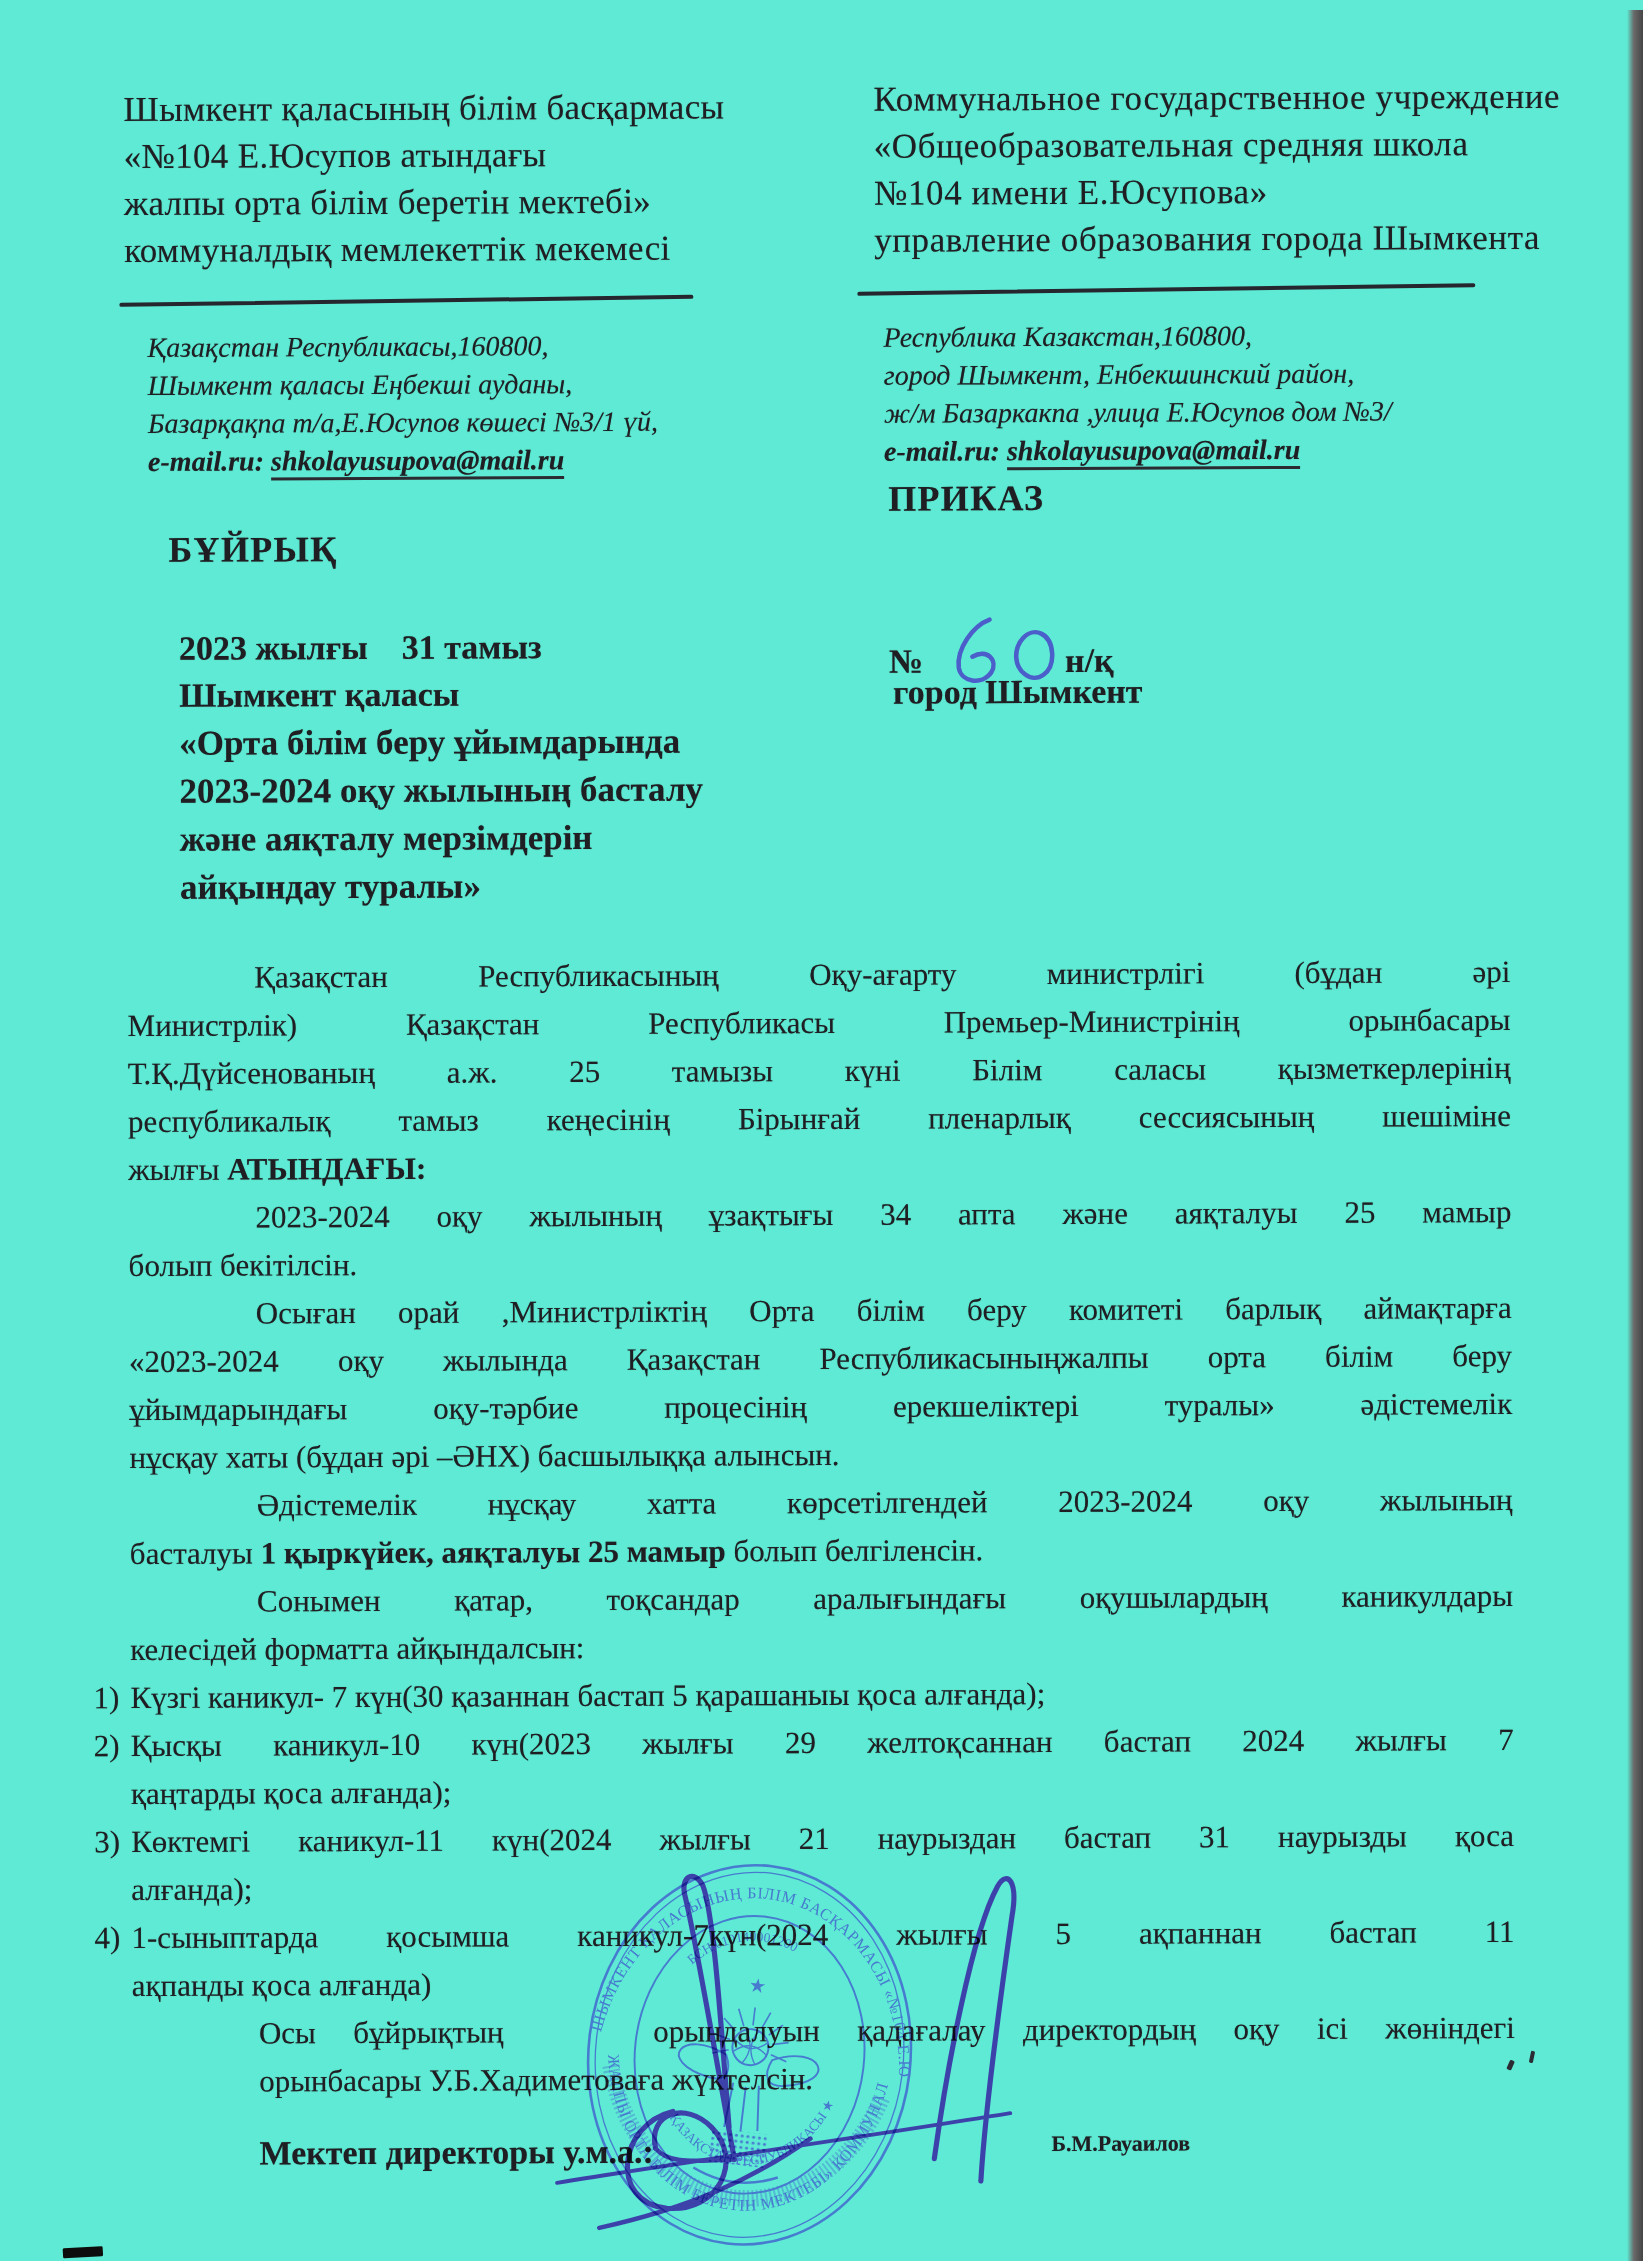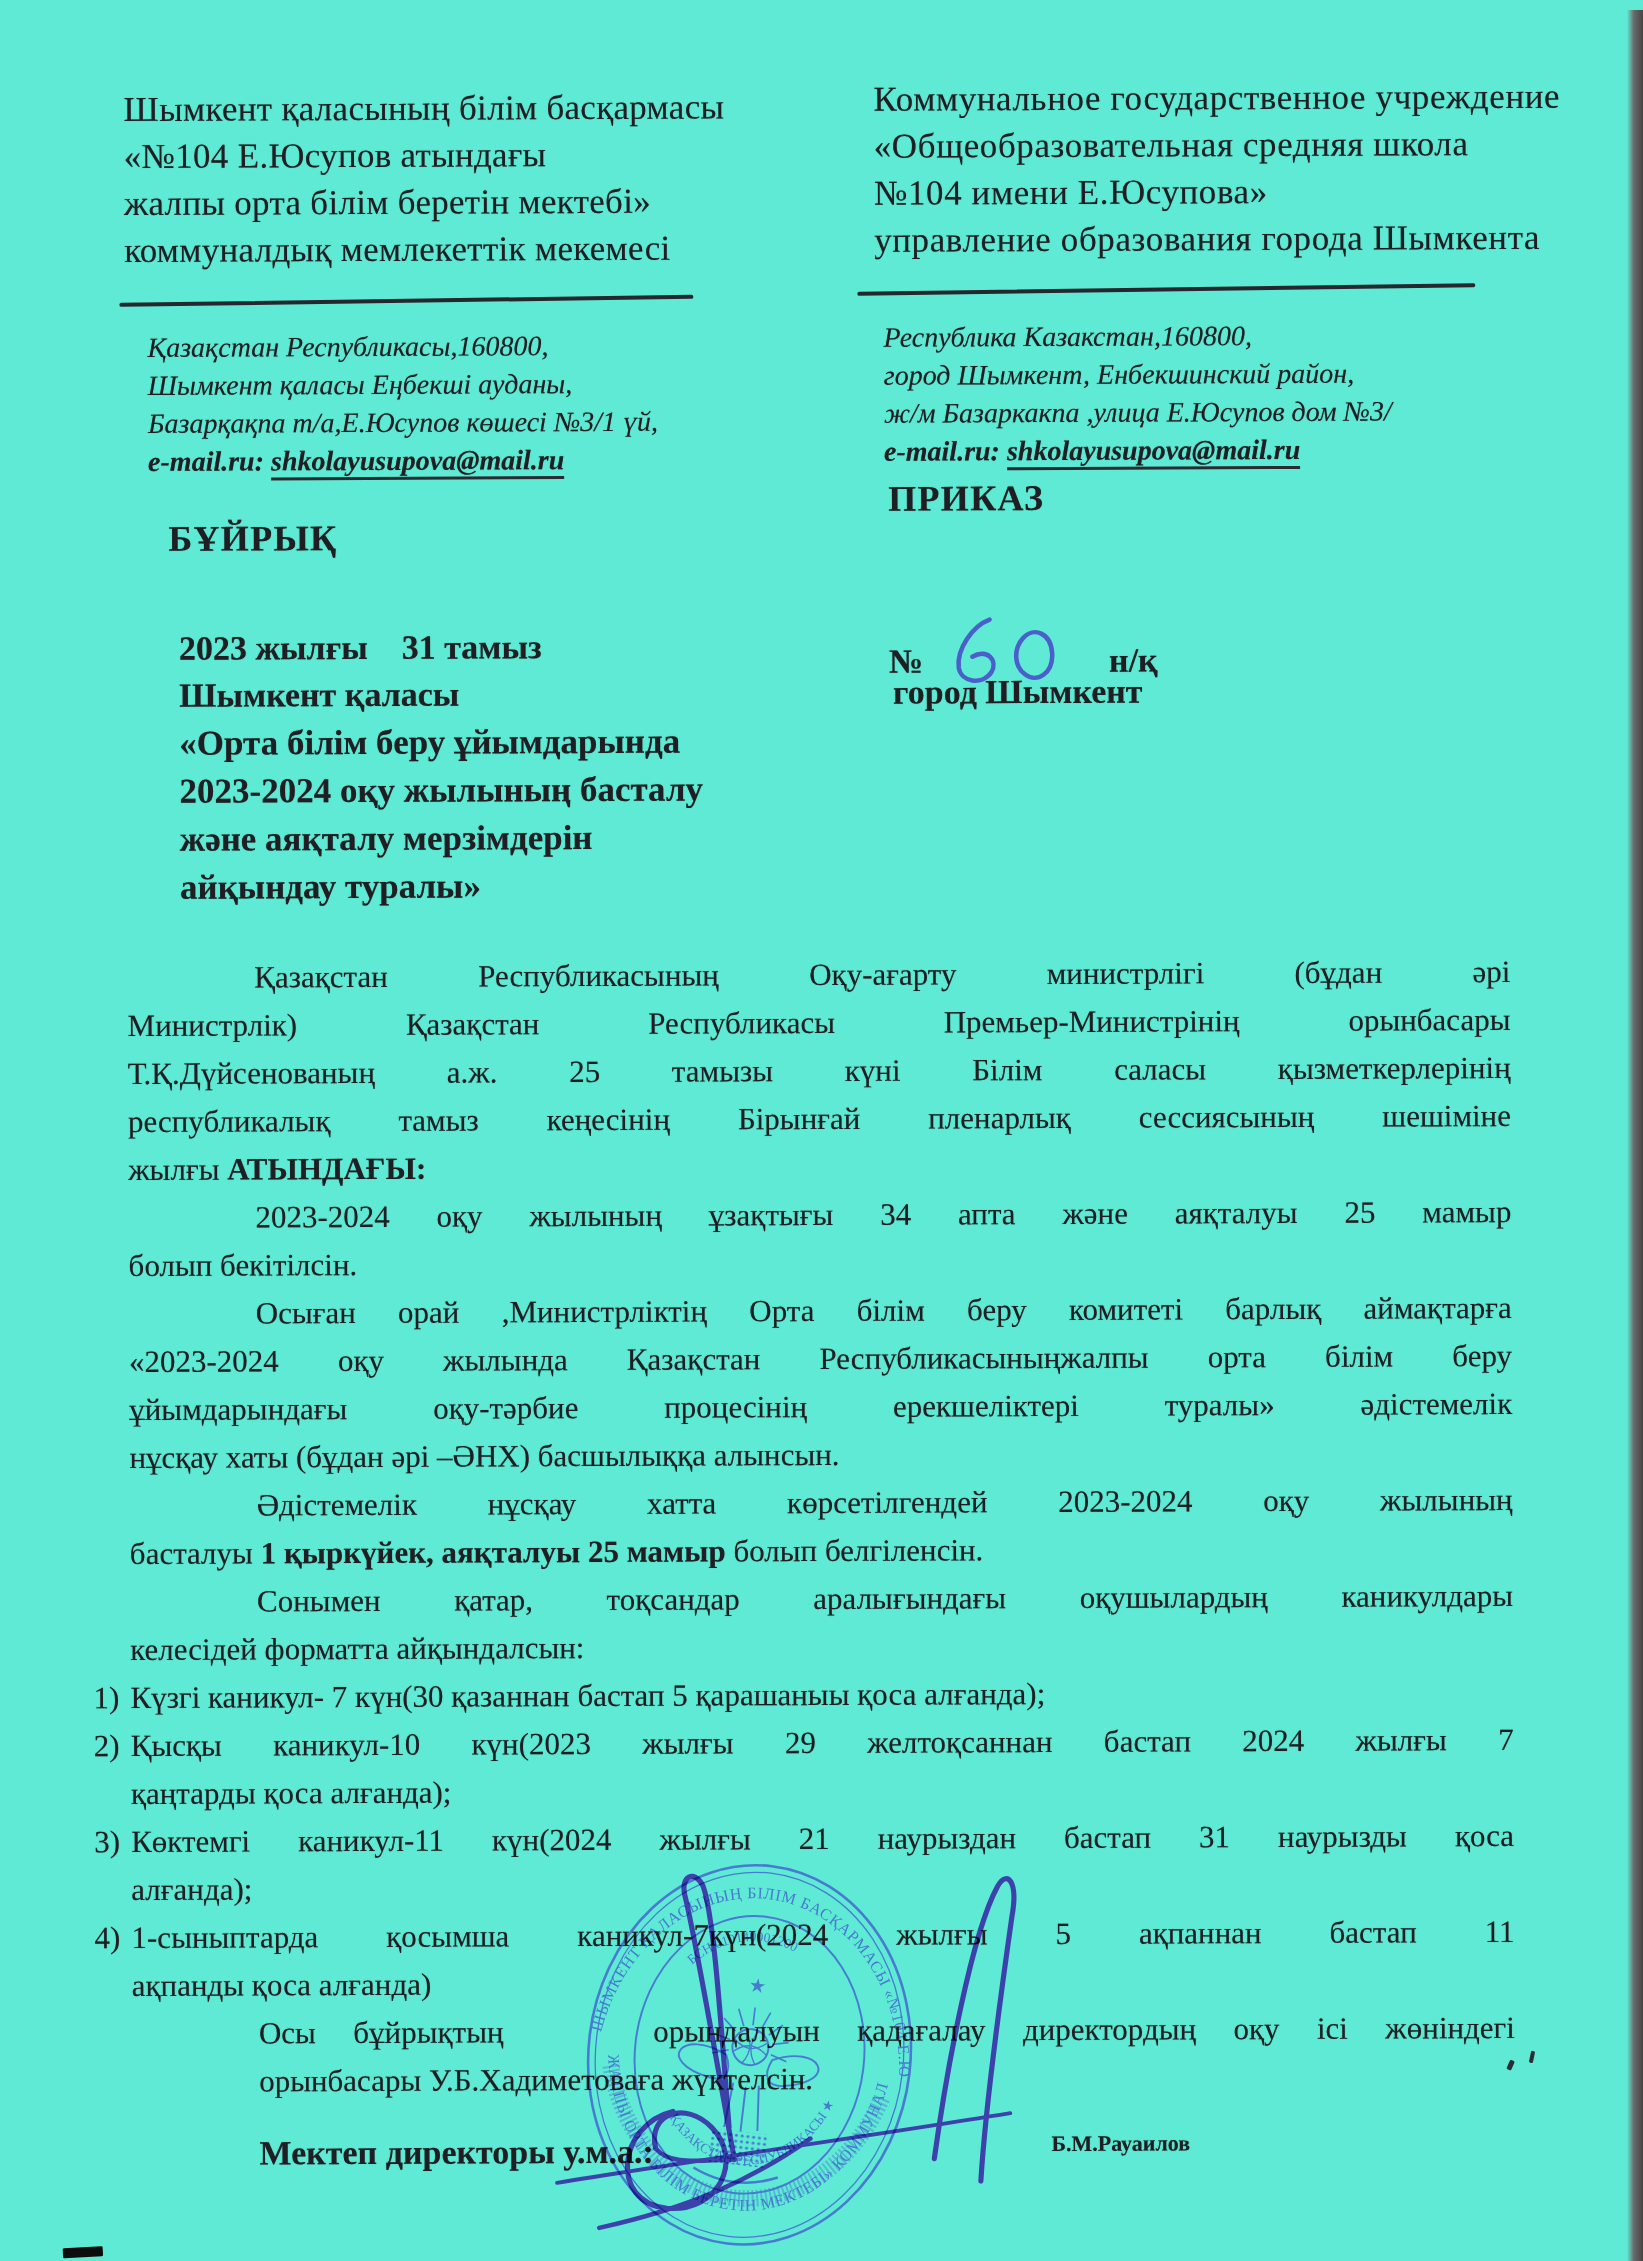--- a/index.html
+++ b/index.html
@@ -24,29 +24,29 @@
   .rule-right{left:860px;top:289px;width:618px;transform:rotate(-0.55deg);}
 
   
   .addr{font-style:italic;font-size:28px;line-height:38px;}
   .addr-left{left:150px;top:326px;width:677px;}
   .addr-right{left:886px;top:319px;width:683px;}
   .email-line{font-weight:bold;}
   .email{border-bottom:3.2px solid #2a2a30;padding-bottom:1.3px;}
 
   .doc-type{font-size:36px;font-weight:bold;letter-spacing:1.3px;}
-  .doc-kk{left:170px;top:515px;text-align:right;}
+  .doc-kk{left:170px;top:526px;text-align:right;}
   .doc-ru{left:890px;top:478px;}
 
   .meta{font-size:34px;font-weight:bold;}
   .date-line{left:180px;top:627px;white-space:pre;}
   .no-line{left:890px;top:611px;display:flex;align-items:flex-end;}
   .no-sign{font-size:34px;font-weight:bold;}
   .pen60{width:129px;height:76px;margin:0 3.9px -6.4px 9px;transform:rotate(-3deg);}
-  .no-code{font-size:34px;font-weight:bold;margin-left:44px;}
+  .no-code{font-size:34px;font-weight:bold;}
   .city-kk{left:180px;top:674px;}
   .city-ru{left:894px;top:674px;}
 
   .subject{left:180px;top:717px;width:741px;font-size:35px;font-weight:bold;line-height:48px;}
 
   
   .body{left:127px;top:951px;width:1383px;font-size:31px;}
   .ln{position:relative;height:48px;line-height:48px;white-space:normal;}
   .j{text-align:justify;text-align-last:justify;text-justify:inter-word;}
   .ind{padding-left:127px;}

